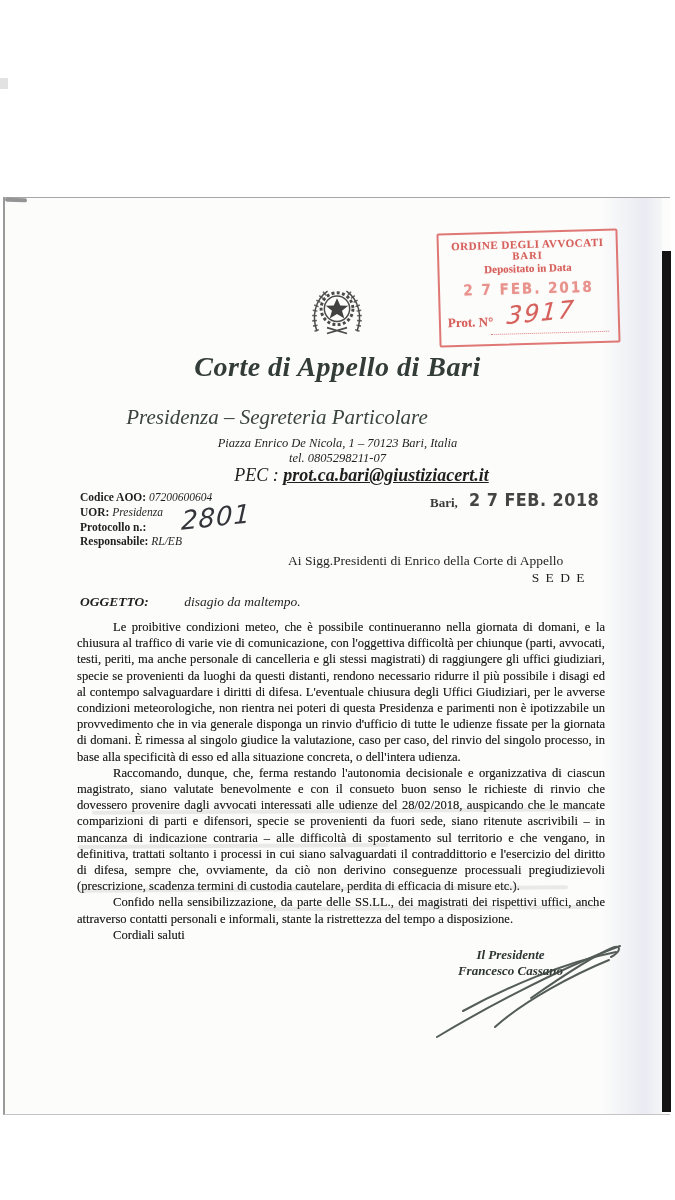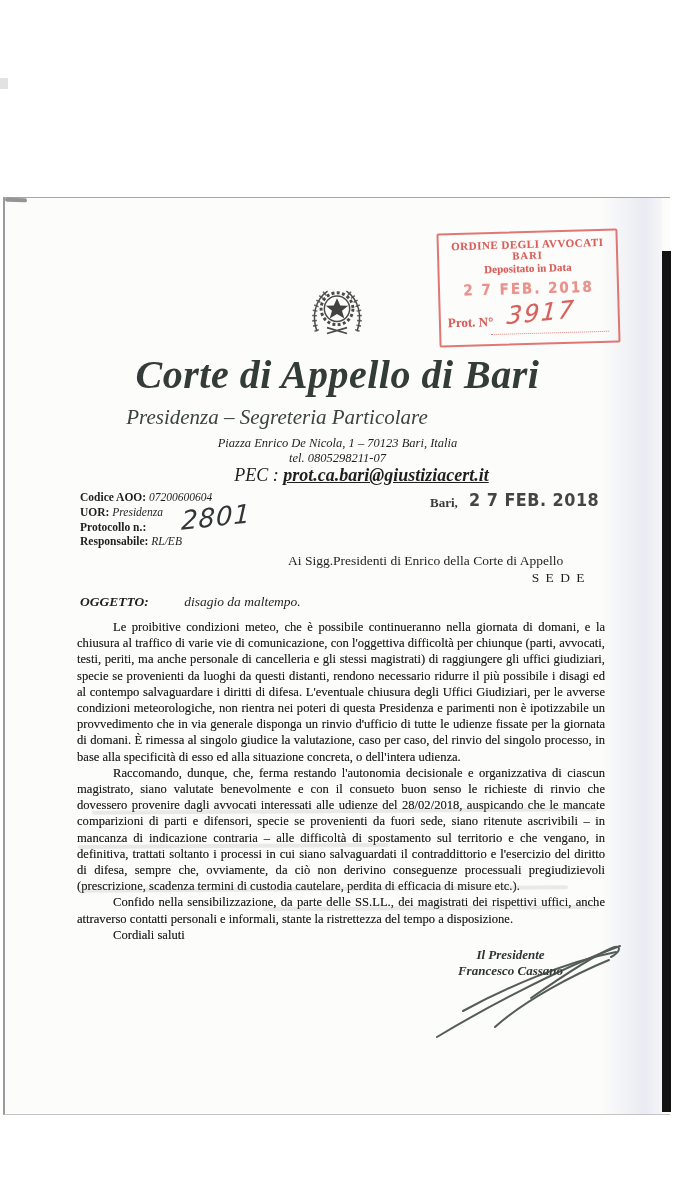--- a/index.html
+++ b/index.html
@@ -42,21 +42,21 @@
     position:absolute;left:66px;top:66px;font-size:24px;color:#d6605c;
     font-family:"DejaVu Sans", sans-serif;font-style:italic;font-weight:normal;
     transform:rotate(-4deg) skewX(-10deg);letter-spacing:2px;
   }
   .stamp-dots{position:absolute;left:50px;top:84px;width:118px;height:16px;border-bottom:1.5px dotted rgba(217,96,92,.8);}
 
   
   #emblem{left:302px;top:86px;width:60px;height:66px;}
   #court-title{
     left:0;top:153px;width:665px;text-align:center;
-    font-size:40px;font-style:italic;font-weight:bold;color:#333c39;letter-spacing:.5px;
+    font-size:28px;font-style:italic;font-weight:bold;color:#333c39;letter-spacing:.5px;
   }
   #court-subtitle{left:0;top:207px;width:544px;text-align:center;font-size:21px;font-style:italic;color:#3c4441;}
   .hdr-small{left:0;width:665px;text-align:center;font-style:italic;font-size:12.5px;color:#33383б;}
   #court-address{top:238px;}
   #court-phone{top:253px;}
   #court-pec{top:267px;font-size:18px;padding-left:24px;}
   #court-pec .pec-mail{text-decoration:underline;font-weight:bold;font-style:italic;}
 
   
   #meta{left:75px;top:292px;font-size:11.5px;line-height:14.8px;}

